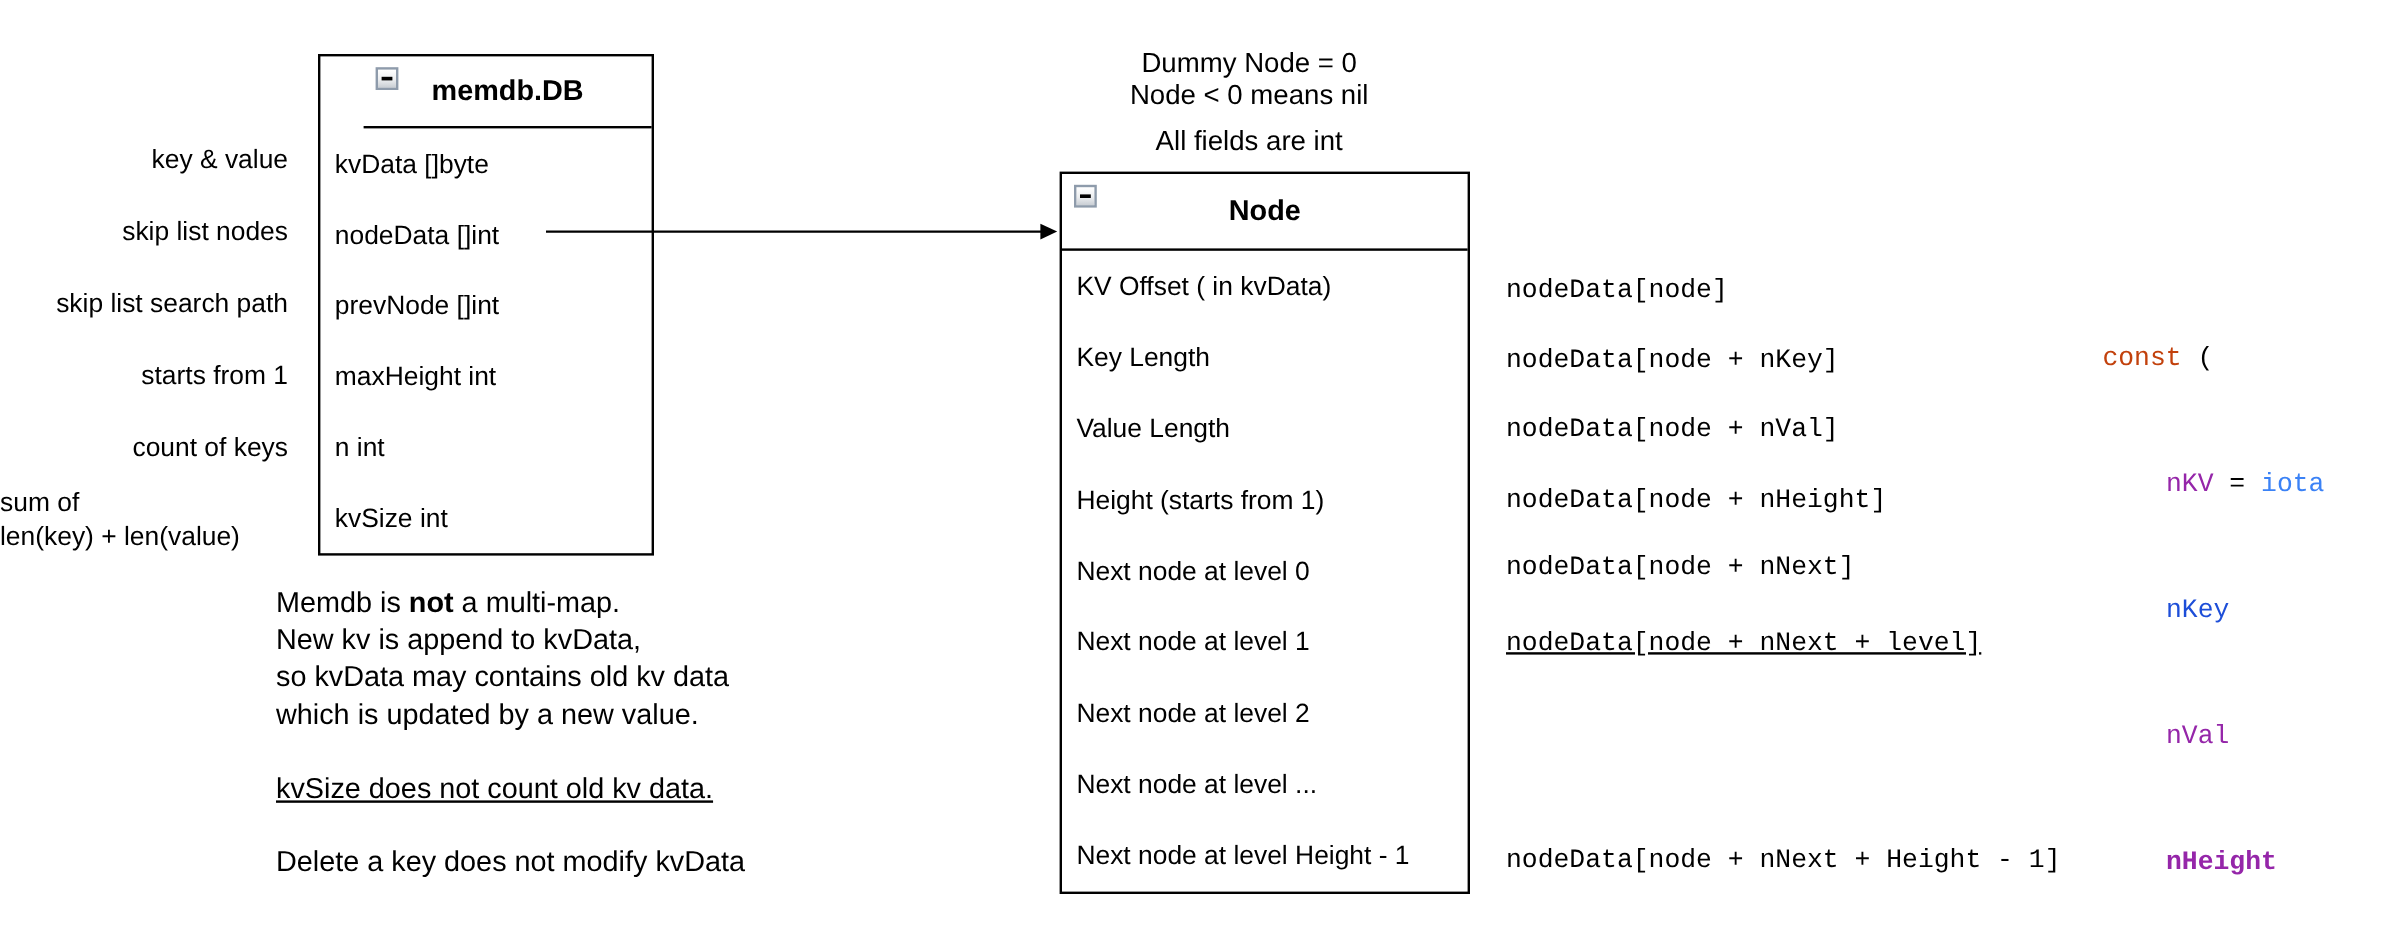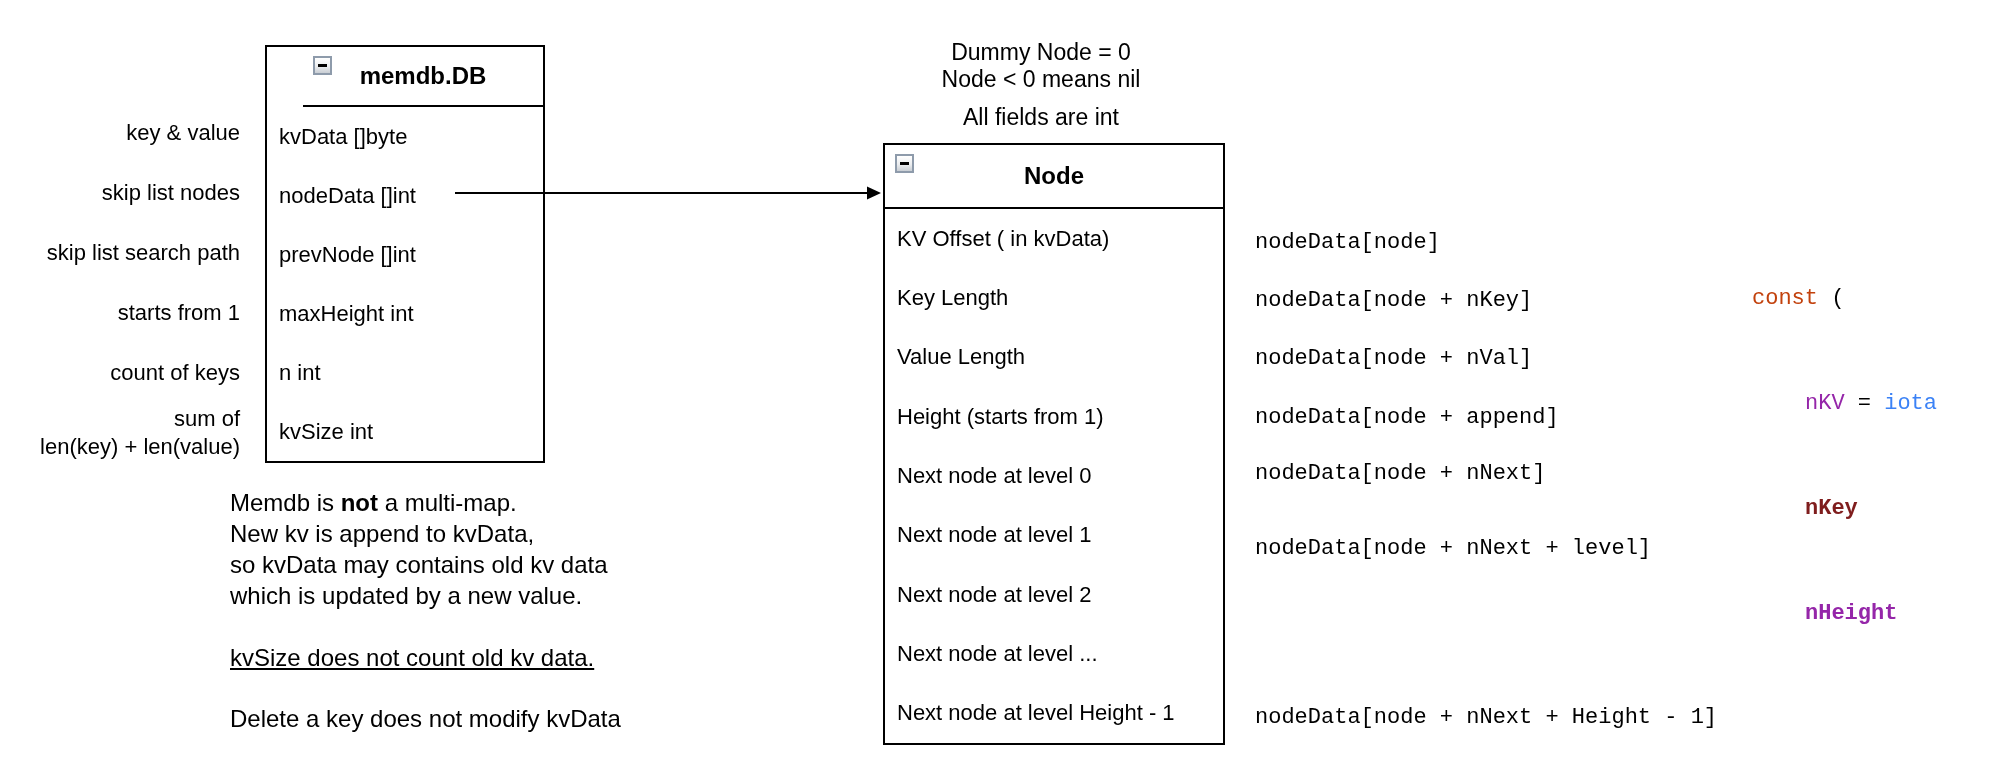--- a/index.html
+++ b/index.html
@@ -46,21 +46,21 @@
   #memdb-box .uml-header{height:58px;margin-left:36px;}
   #node-box{left:883px;top:143px;width:342px;height:602px;}
   #node-box .uml-header{height:62px;}
 
   
   .side-label{
     position:absolute;left:0;width:240px;
     text-align:right;font-size:22px;line-height:26px;
     transform:translateY(-50%);
   }
-  .side-label.centered{text-align:right;line-height:28px;}
+  .side-label.centered{text-align:left;line-height:28px;}
 
   
   .top-note{
     position:absolute;left:1041px;top:39px;
     transform:translateX(-50%);
     text-align:center;font-size:23px;line-height:27px;
     white-space:nowrap;
   }
   .top-note .gap{margin-top:11px;}
 
@@ -68,21 +68,21 @@
   .edge-arrow{position:absolute;left:450px;top:181px;}
 
   
   .code-ref{
     position:absolute;left:1255px;
     transform:translateY(-50%);
     font-family:"Liberation Mono","DejaVu Sans Mono",monospace;
     font-size:22px;white-space:pre;
   }
   .cr-0{top:242px;} .cr-1{top:300px;} .cr-2{top:358px;} .cr-3{top:417px;}
-  .cr-4{top:473px;} .cr-5{top:548px;} .cr-6{top:717px;}
+  .cr-4{top:473px;} .cr-5{top:536px;text-decoration:underline;} .cr-6{top:717px;}
 
   
   .const-block{
     position:absolute;left:1752px;top:211px;
     font-family:"Liberation Mono","DejaVu Sans Mono",monospace;
     font-size:22px;line-height:35px;white-space:pre;
   }
   .const-line.indent{padding-left:53px;}
 
   
@@ -150,29 +150,30 @@
       <div class="uml-row">Next node at level 1</div>
       <div class="uml-row">Next node at level 2</div>
       <div class="uml-row">Next node at level ...</div>
       <div class="uml-row">Next node at level Height - 1</div>
     </div>
   </div>
 
   <div class="code-ref cr-0">nodeData[node]</div>
   <div class="code-ref cr-1">nodeData[node + nKey]</div>
   <div class="code-ref cr-2">nodeData[node + nVal]</div>
-  <div class="code-ref cr-3">nodeData[node + append]</div>
+  <div class="code-ref cr-3">nodeData[node + nHeight]</div>
   <div class="code-ref cr-4">nodeData[node + nNext]</div>
   <div class="code-ref cr-5">nodeData[node + nNext + level]</div>
   <div class="code-ref cr-6">nodeData[node + nNext + Height - 1]</div>
 
   <div class="const-block">
     <div class="const-line"><span style="color: #c2410c;">const</span><span> (</span></div>
     <div class="const-line indent"><span style="color: rgb(149, 38, 169);">nKV</span><span> = </span><span style="color: #3b82f6;">iota</span></div>
-    <div class="const-line indent" style="color: #7f1d1d; font-weight: bold;">nKey</div>
+    <div class="const-line indent" style="color: #1d4ed8;">nKey</div>
+    <div class="const-line indent" style="color: rgb(149, 38, 169);">nVal</div>
     <div class="const-line indent" style="color: rgb(149, 38, 169); font-weight: bold;">nHeight</div>
     
     
   </div>
 
   <div class="notes">
     <div class="para para-1">
       <div><span>Memdb is </span><span class="bold">not</span><span> a multi-map.</span></div>
       <div>New kv is append to kvData,</div>
       <div>so kvData may contains old kv data</div>

